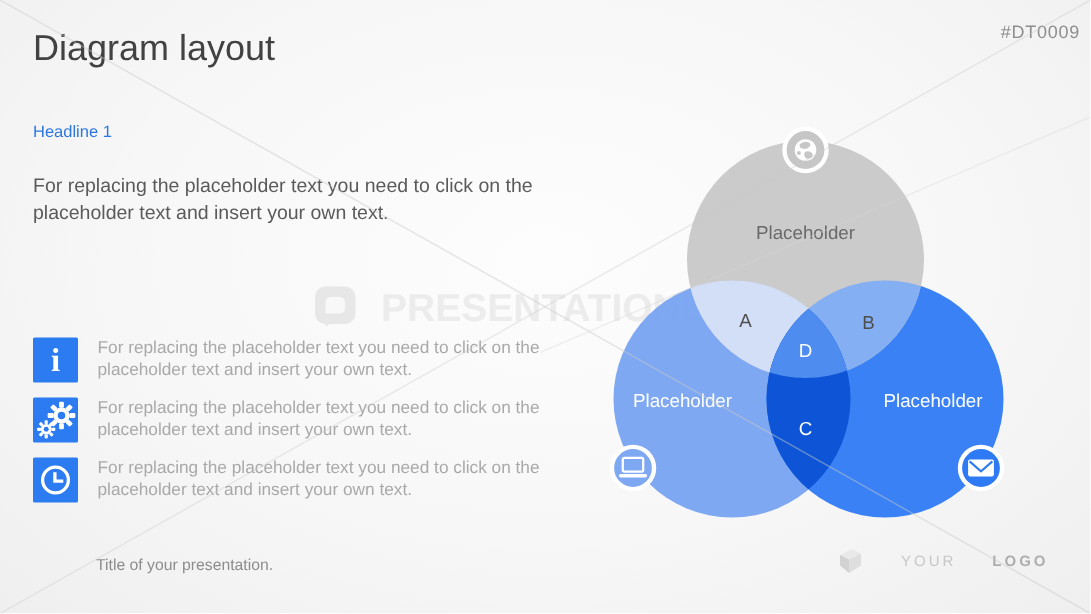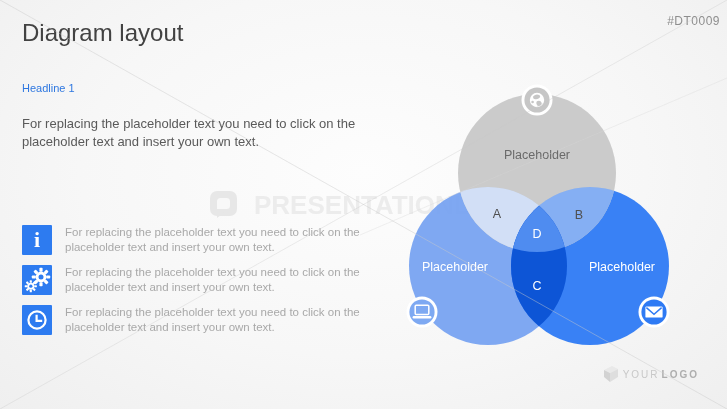--- a/index.html
+++ b/index.html
@@ -23,21 +23,21 @@
   .info-glyph{color:#ffffff;font-family:"Liberation Serif",serif;font-weight:bold;
     font-size:22px;line-height:26px;}
   .list-text{margin-left:13px;font-size:11.5px;line-height:15px;color:#a9a9a9;width:300px;}
   .watermark{left:208px;top:189px;display:flex;align-items:center;gap:15px;z-index:1;}
   .wm-text{font-size:26px;font-weight:bold;color:#ececec;letter-spacing:0;line-height:30px;}
   .venn{left:0;top:0;width:727px;height:409px;z-index:2;}
   .overlay-lines{left:0;top:0;width:727px;height:409px;z-index:4;pointer-events:none;}
   .content{z-index:3;}
   .footer-num{left:34px;top:371px;font-size:11px;color:#8d8d8d;margin-top:44px;}
   .footer-title{left:64px;top:371px;font-size:10.5px;color:#8d8d8d;}
-  .logo-wrap{right:28px;top:365px;display:flex;align-items:center;gap:2px;}
+  .logo-wrap{right:28px;top:365px;display:flex;align-items:center;gap:24px;}
   .logo-your{font-size:10px;letter-spacing:2px;color:#c8c8c8;}
   .logo-logo{font-size:10px;letter-spacing:2px;color:#aeaeae;font-weight:bold;}
   svg text{font-family:"Liberation Sans",sans-serif;}
   .circ-label{font-size:12.5px;}
   .circ-label-top{fill:#6a6a6a;}
   .circ-label-white{fill:#ffffff;}
   .lens-label-dark{fill:#4f4f4f;font-size:12.5px;}
   .lens-label-white{fill:#ffffff;font-size:12.5px;}
 </style>
 </head>
@@ -169,20 +169,21 @@
     <div class="icon-sq">
       <svg width="30" height="30" viewBox="0 0 30 30">
         <circle cx="15" cy="15" r="8.6" fill="none" stroke="#ffffff" stroke-width="2.2"></circle>
         <path d="M14.6,9.8 L14.6,15.8 L20.2,15.8" fill="none" stroke="#ffffff" stroke-width="2.2"></path>
       </svg>
     </div>
     <div class="list-text">For replacing the placeholder text you need to click on the placeholder text and insert your own text.</div>
   </div>
 
   <div class="abs footer-num content">33</div>
+  <div class="abs footer-title content">Title of your presentation.</div>
 
   <div class="abs logo-wrap content">
     <svg width="20" height="19" viewBox="0 0 20 19">
       <polygon points="3,5 11,1 17,4 9,8" fill="#e9e9e9"></polygon>
       <polygon points="3,5 9,8 9,17 3,12" fill="#d2d2d2"></polygon>
       <polygon points="9,8 17,4 17,12 9,17" fill="#dedede"></polygon>
     </svg>
     <span class="logo-your">YOUR</span>
     <span class="logo-logo">LOGO</span>
   </div>

